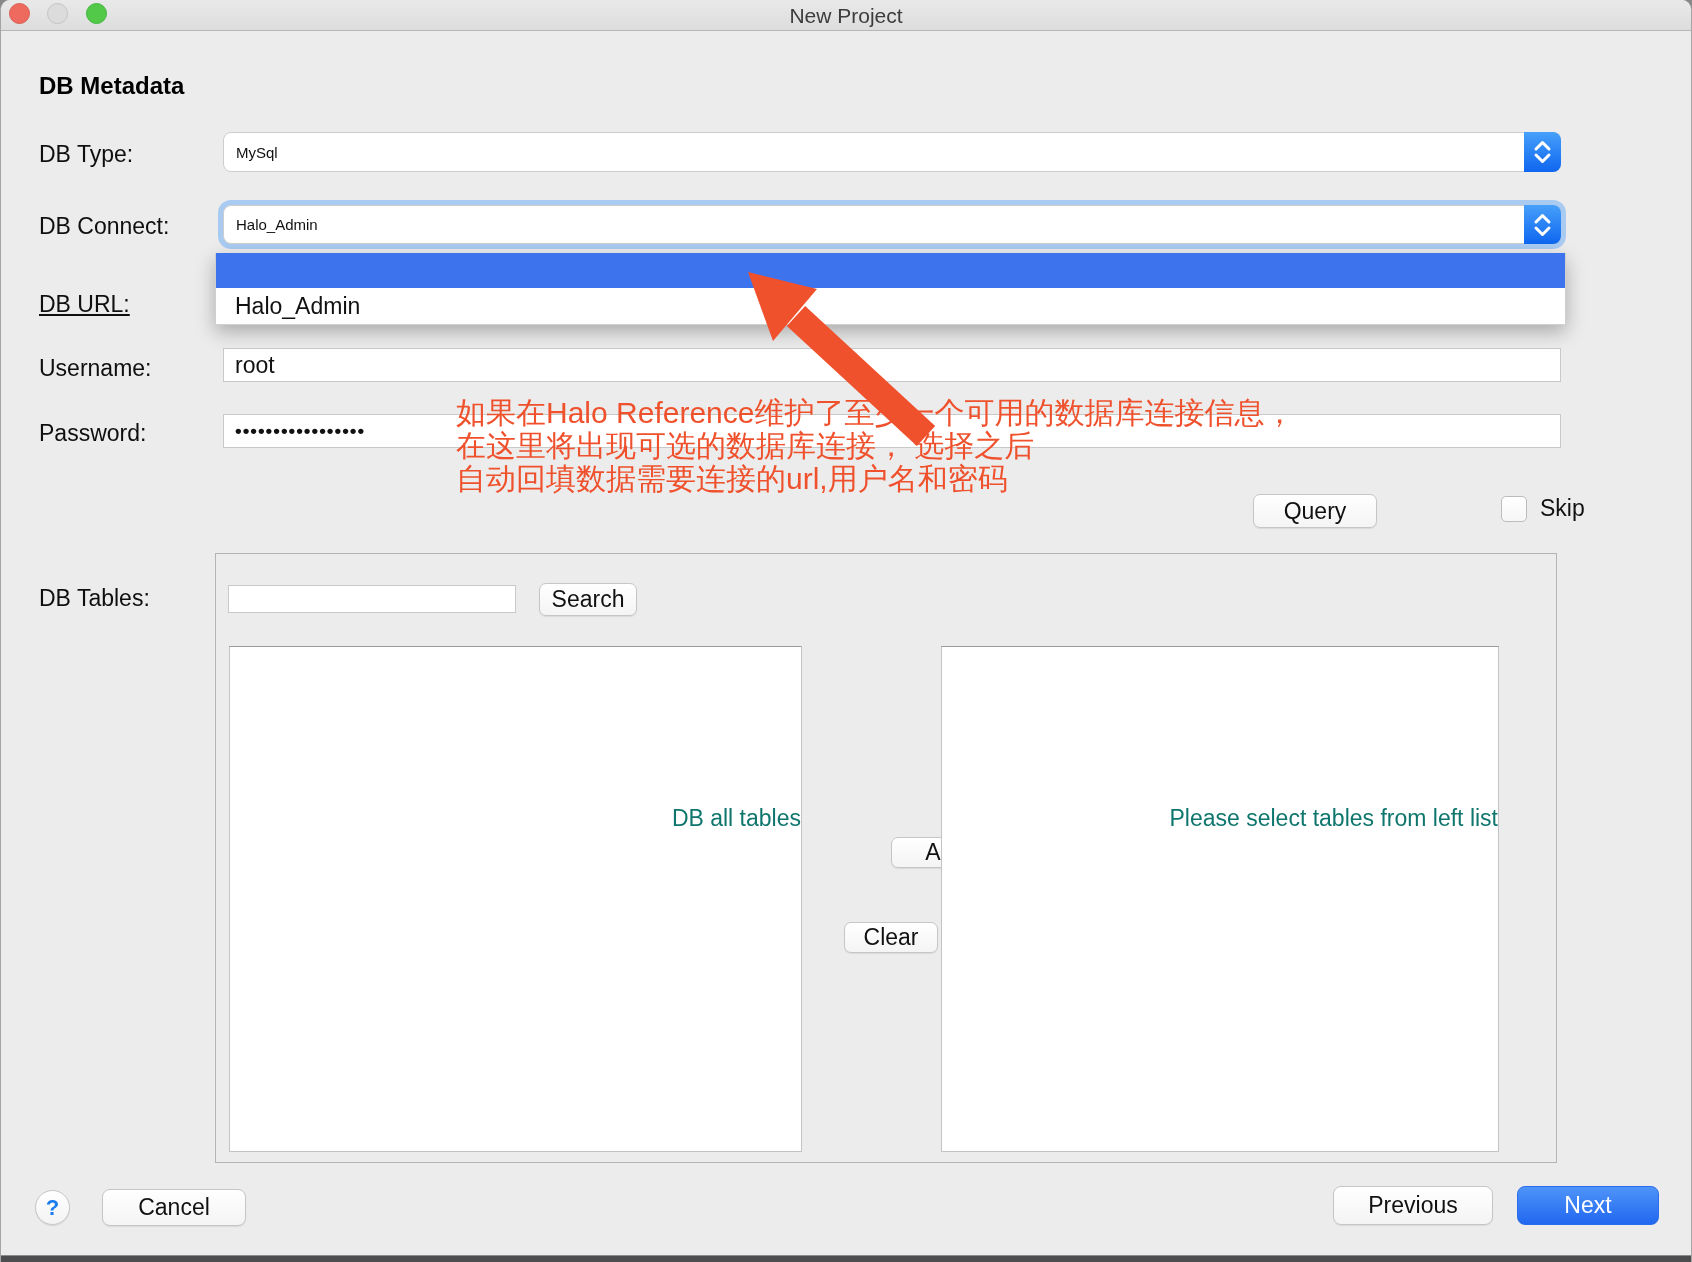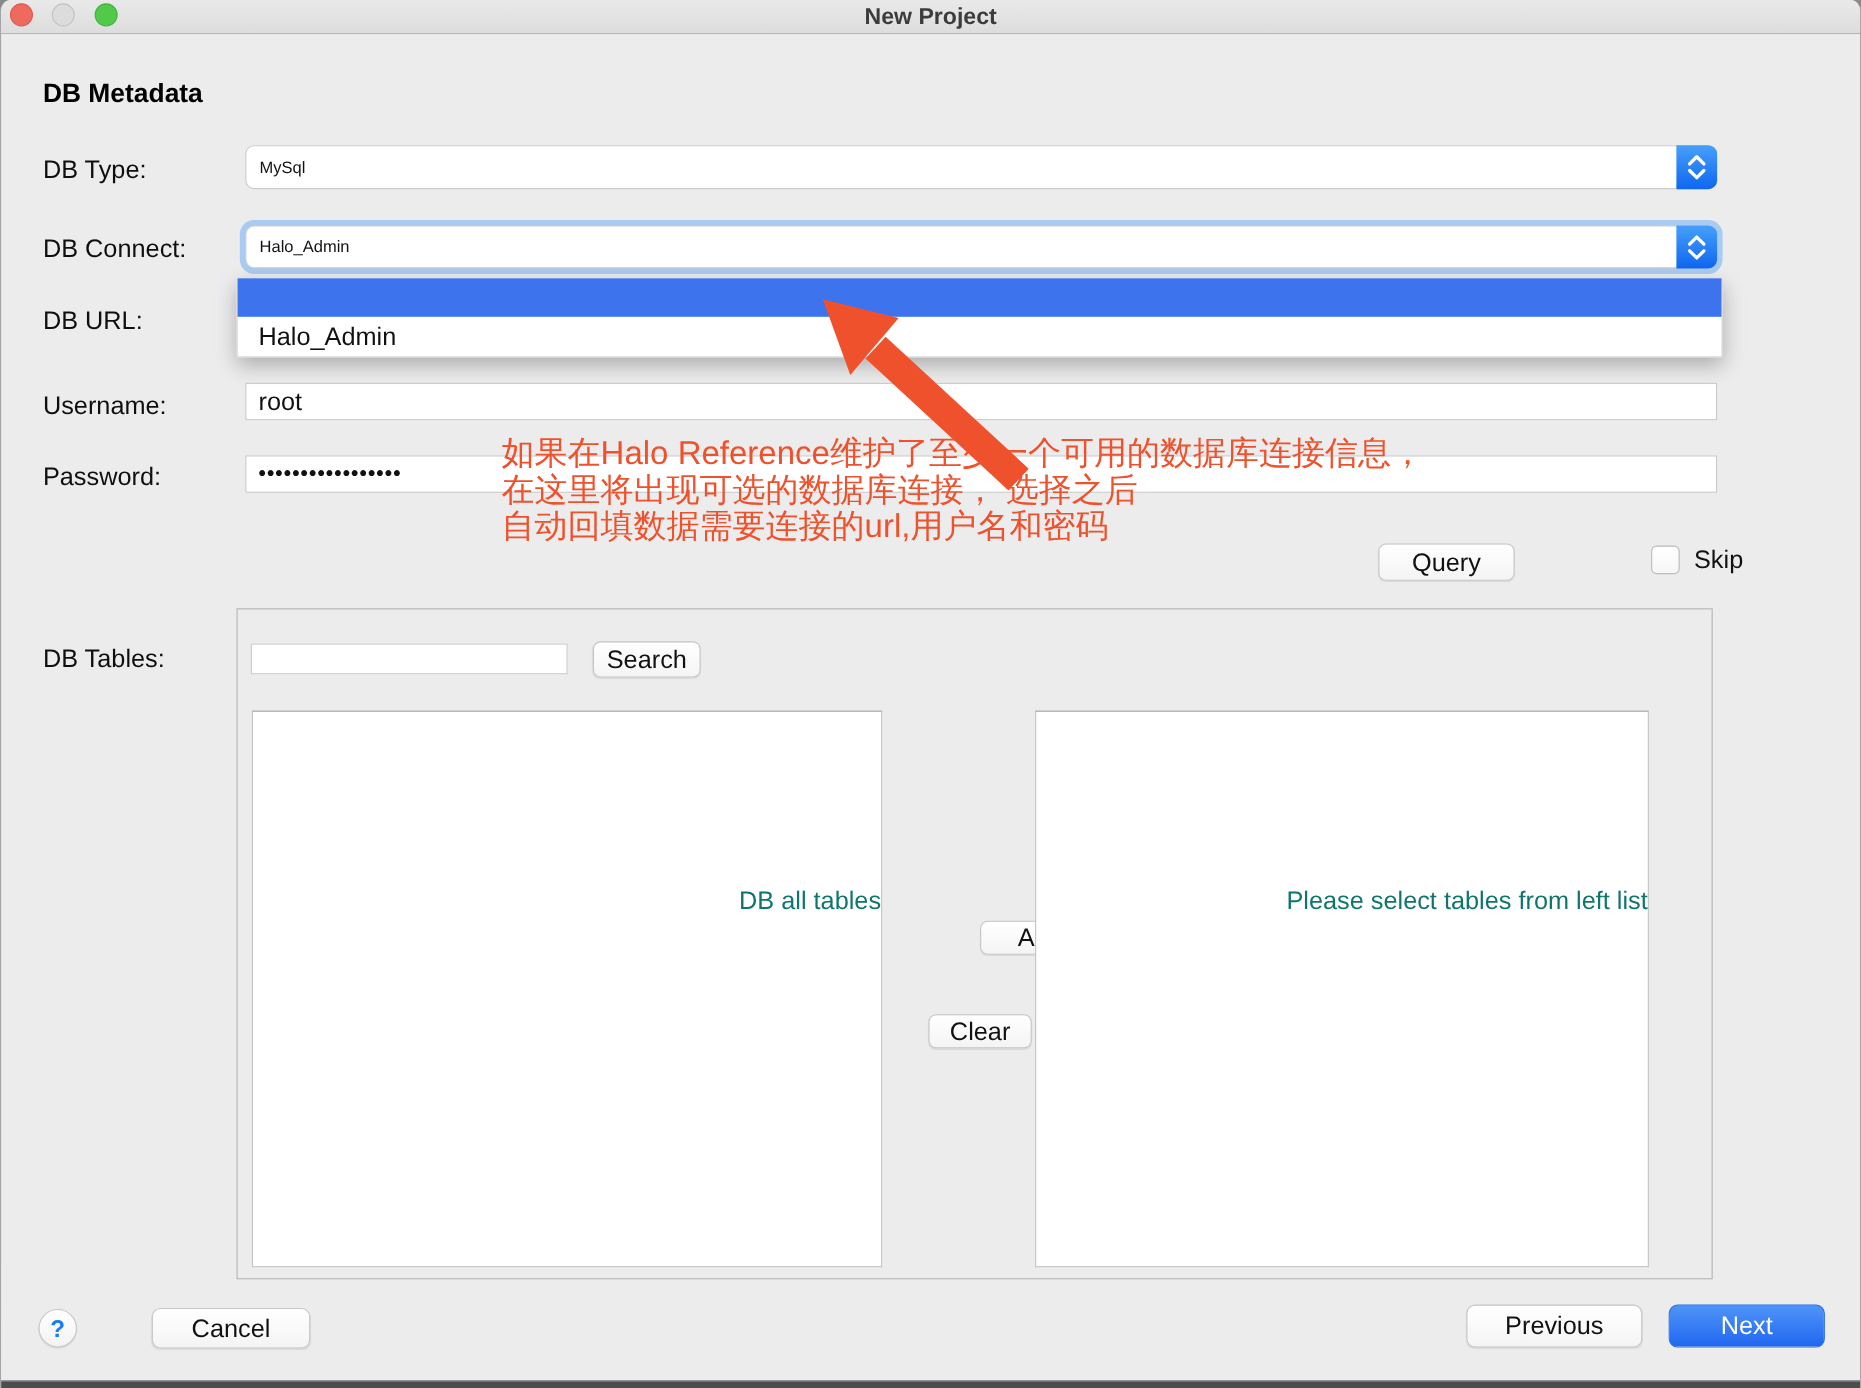--- a/index.html
+++ b/index.html
@@ -11,21 +11,21 @@
     border-left:1px solid #a5a5a5; border-right:1px solid #a5a5a5;
   }
   
   #titlebar {
     position:absolute; left:0; top:0; width:100%; height:31px;
     background:linear-gradient(#e9e9e9,#dddddd);
     border-bottom:1px solid #b7b7b7;
   }
   .title-text {
     position:absolute; left:0; right:0; top:4px; text-align:center;
-    font-size:21px; font-weight:700; color:#3c3c3c;
+    font-size:21px; font-weight:400; color:#3c3c3c;
   }
   .traffic { position:absolute; top:3px; width:21px; height:21px; border-radius:50%; }
   .t-red   { left:8px;  background:#ee6a5f; border:1px solid #d95d50; }
   .t-gray  { left:46px; background:#dcdcdc; border:1px solid #c3c3c3; }
   .t-green { left:85px; background:#53c94a; border:1px solid #3fb53c; }
 
   
   .row-label {
     position:absolute; left:38px; font-size:23px; color:#0f0f0f;
     white-space:nowrap;
@@ -84,21 +84,21 @@
     position:absolute; background:linear-gradient(#ffffff,#f4f4f4);
     border:1px solid #c6c6c6; border-radius:7px;
     font-size:23px; color:#111; text-align:center;
     display:flex; align-items:center; justify-content:center;
     box-shadow:0 1px 1px rgba(0,0,0,.08);
   }
   #btn-query    { left:1240px; top:494px; width:124px; height:34px;margin-left:12px; }
   #btn-search   { left:538px;  top:583px; width:98px;  height:33px; }
   #btn-all      { left:890px;  top:837px; width:94px;  height:31px; }
   #btn-clear    { left:843px;  top:922px; width:94px;  height:31px; }
-  #btn-cancel   { left:101px;  top:1189px; width:144px; height:37px; border-radius:8px;margin-left:36px; }
+  #btn-cancel   { left:101px;  top:1189px; width:144px; height:37px; border-radius:8px; }
   #btn-previous { left:1332px; top:1186px; width:160px; height:39px; border-radius:8px; }
   #btn-next {
     left:1516px; top:1186px; width:142px; height:39px; border-radius:8px;
     position:absolute; background:linear-gradient(#4f94f8,#2167f0);
     border:1px solid #2a6cea; color:#fff; font-size:23px;
     display:flex; align-items:center; justify-content:center;
   }
   #btn-help {
     position:absolute; left:34px; top:1190px; width:35px; height:35px;
     border-radius:50%; background:linear-gradient(#ffffff,#f3f3f3);
@@ -171,21 +171,21 @@
   <div class="combo" id="combo-db-connect">
     <span class="val">Halo_Admin</span>
     <span class="stepper">
       <svg width="19" height="26" viewBox="0 0 19 26">
           <polyline points="3,10 9.5,3.5 16,10" fill="none" stroke="#fff" stroke-width="3" stroke-linecap="round" stroke-linejoin="round"></polyline>
           <polyline points="3,16 9.5,22.5 16,16" fill="none" stroke="#fff" stroke-width="3" stroke-linecap="round" stroke-linejoin="round"></polyline>
         </svg>
     </span>
   </div>
 
-  <div class="row-label" style="top:278px;">DB URL:</div>
+  <div class="row-label" style="top:291px;text-decoration:underline;">DB URL:</div>
   <input class="tfield" id="field-db-url" value="" style="">
 
   <div id="dropdown">
     <div class="dd-row hl"></div>
     <div class="dd-row">Halo_Admin</div>
   </div>
 
   <div class="row-label" style="top:355px;">Username:</div>
   <input class="tfield" id="field-username" value="root" style="">
 

